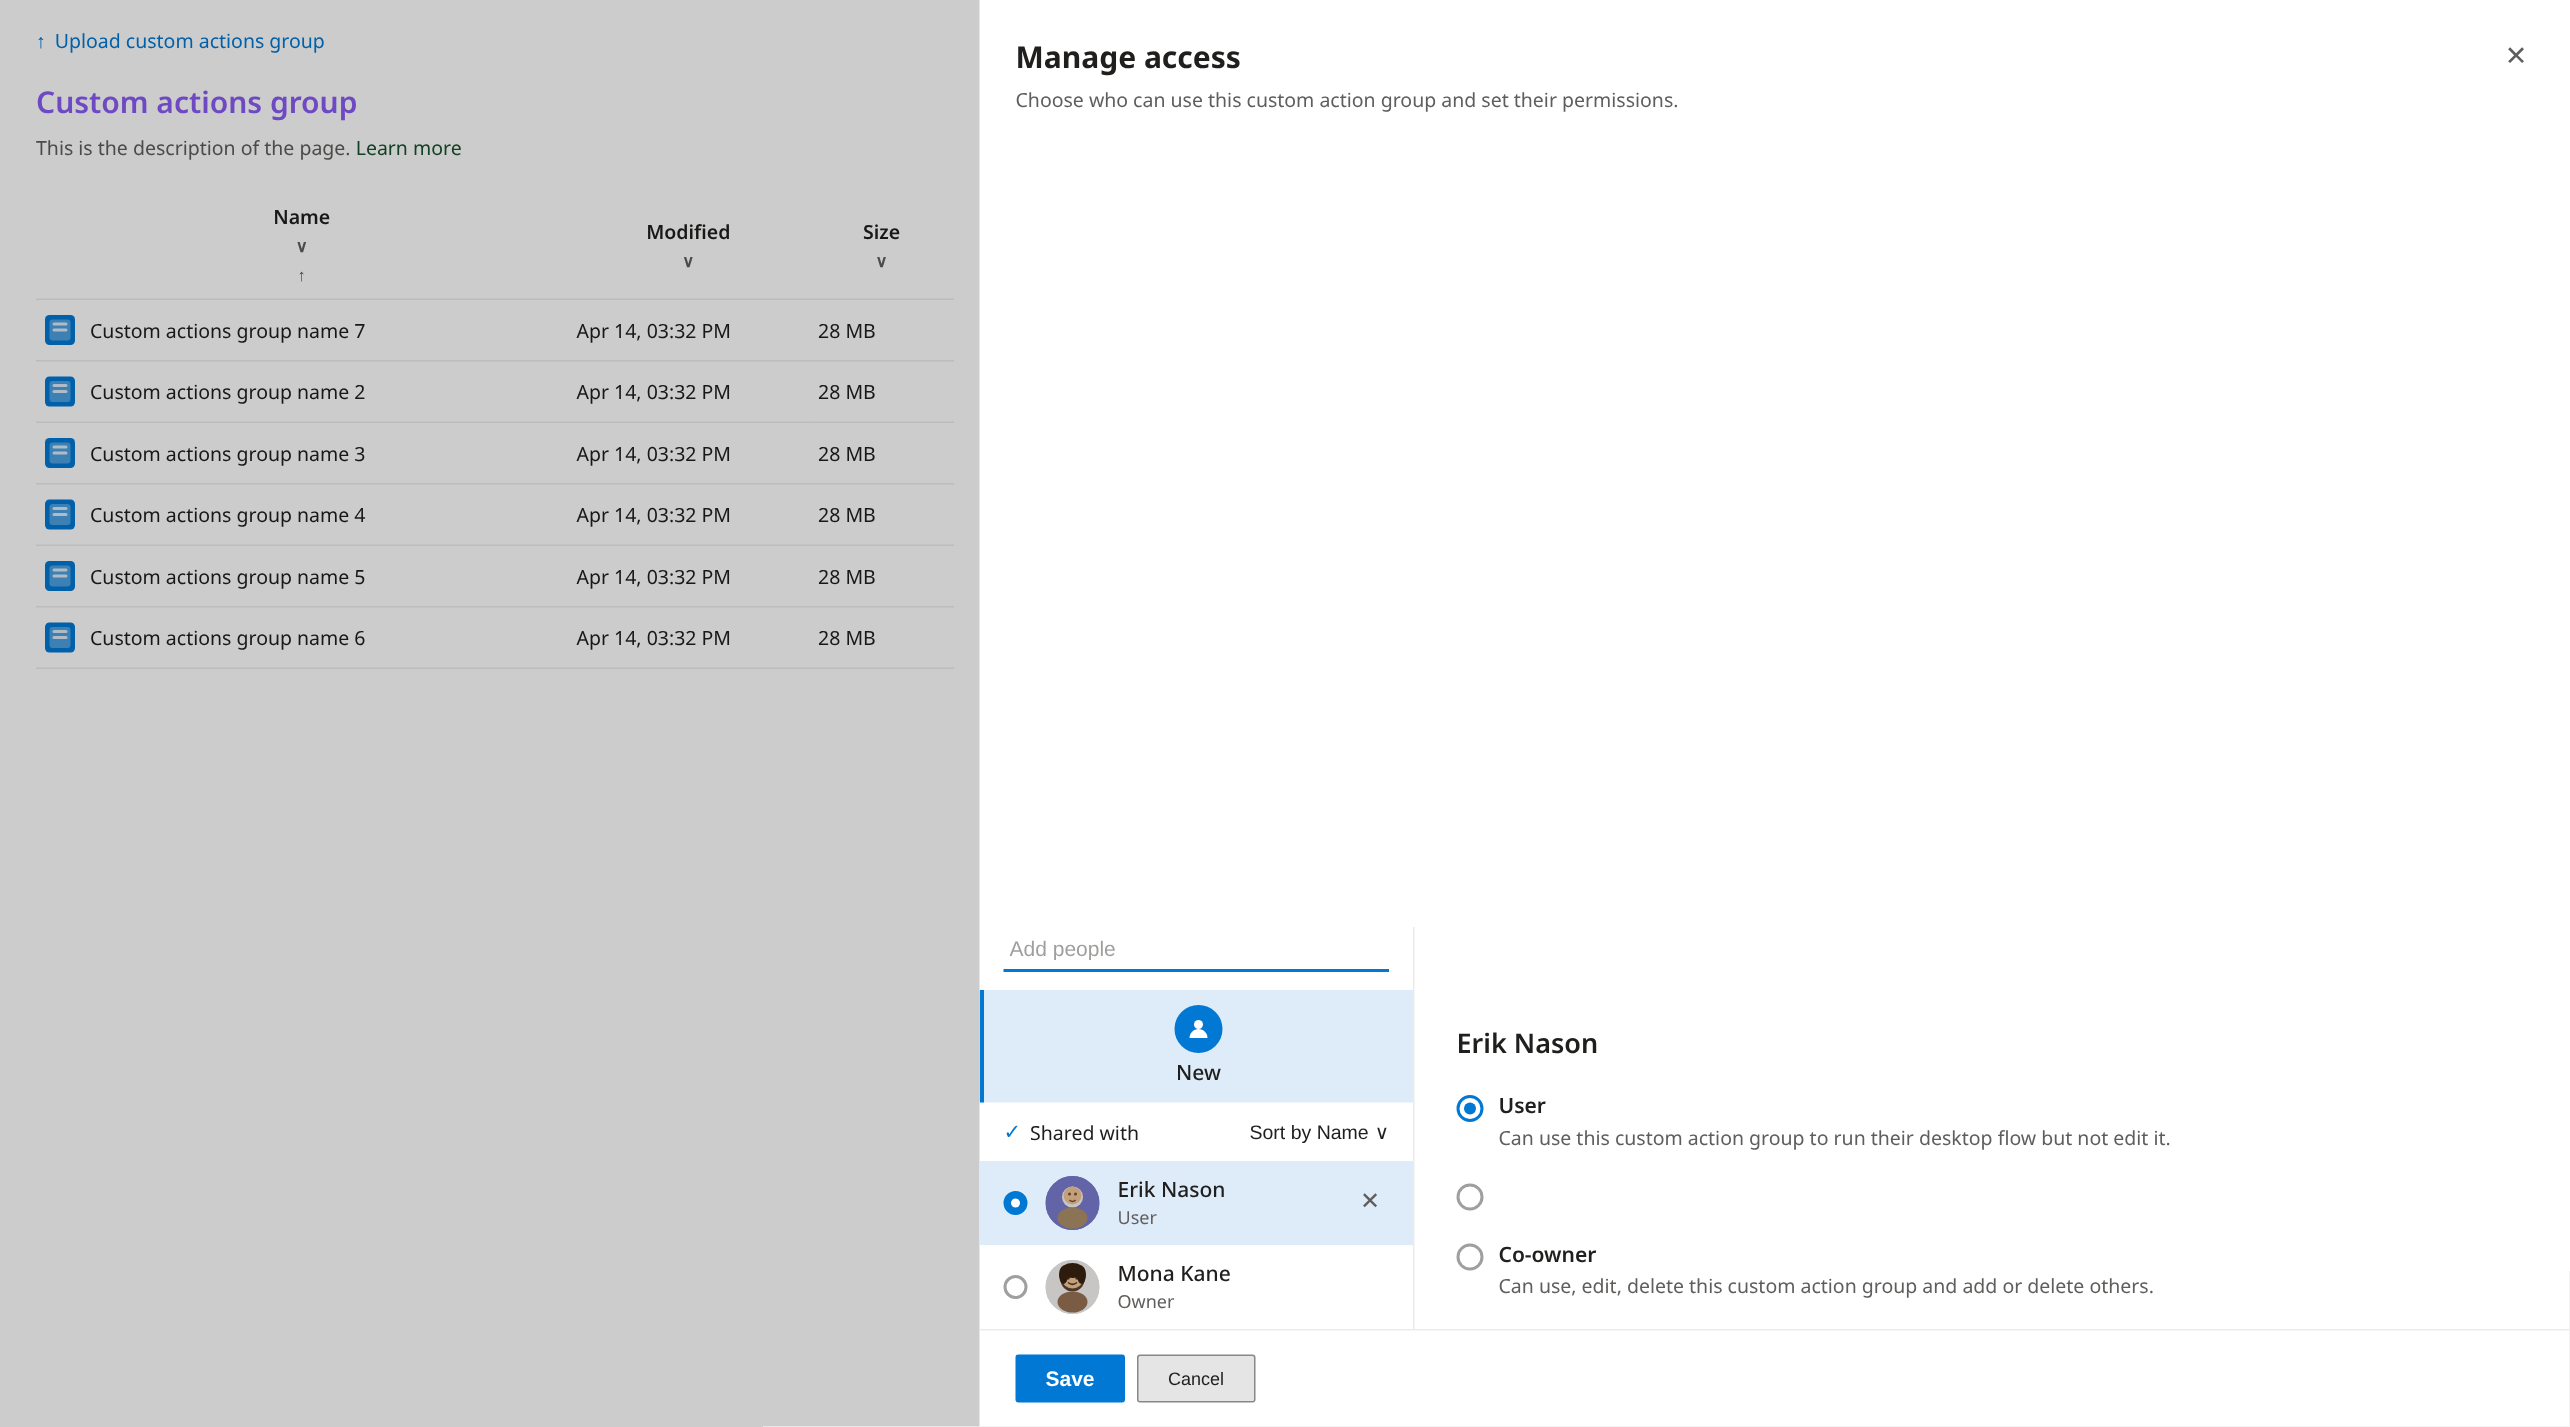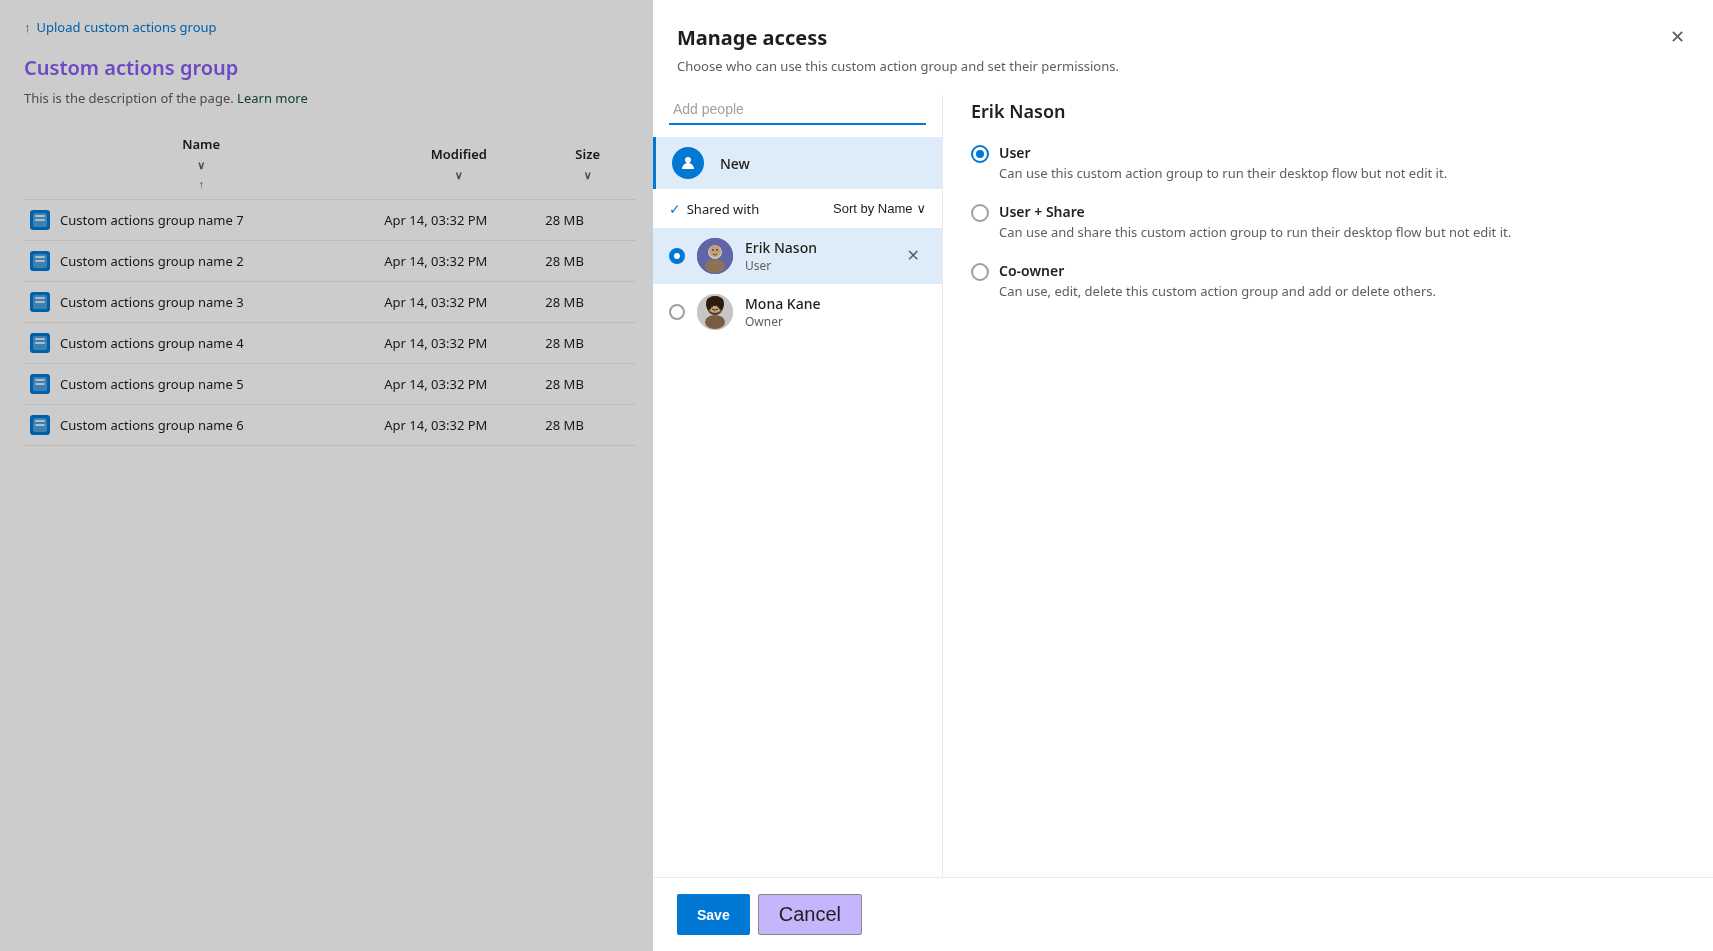--- a/index.html
+++ b/index.html
@@ -159,20 +159,21 @@
       color: #605e5c;
       padding: 4px;
       line-height: 1;
     }
 
     .modal-body {
       flex: 1;
       display: flex;
       overflow: hidden;
       margin-top: 20px;
+      align-items: flex-end;
     }
 
     
     .modal-left {
       width: 290px;
       border-right: 1px solid #edebe9;
       display: flex;
       flex-direction: column;
       overflow: hidden;
     }
@@ -187,24 +188,25 @@
       background: transparent;
     }
     .add-people-input::placeholder {
       color: #a19f9d;
     }
 
     
     .new-row {
       display: flex;
       align-items: center;
-      gap: 16px;
+      gap: 4px;
       padding: 10px 16px;
       background: #deecf9;
       border-left: 3px solid #0078d4;
+      flex-direction: column;
     }
     .new-avatar {
       width: 32px; height: 32px;
       border-radius: 50%;
       background: #0078d4;
       display: flex; align-items: center; justify-content: center;
       color: #fff;
       font-size: 13px;
       font-weight: 600;
       flex-shrink: 0;
@@ -345,25 +347,25 @@
       background: #0078d4;
       color: #fff;
       border: none;
       padding: 8px 20px;
       font-size: 14px;
       font-weight: 600;
       cursor: pointer;
       border-radius: 2px;
     }
     .btn-cancel {
-      background: #c4b5fd;
+      background: #e5e5e5;
       color: #201f1e;
       border: 1px solid #8a8886;
       padding: 8px 20px;
-      font-size: 20px;
+      font-size: 12px;
       cursor: pointer;
       border-radius: 2px;
     }
 
     
     .erik-avatar {
       width: 36px; height: 36px;
       border-radius: 50%;
       background: #6264a7;
       display: flex; align-items: center; justify-content: center;
@@ -583,24 +585,20 @@
       <div id="permission-options-container">
       <div class="permission-option">
     <div class="perm-radio active"></div>
     <div>
       <div class="perm-label">User</div>
       <div class="perm-desc">Can use this custom action group to run their desktop flow but not edit it.</div>
     </div>
   </div>
           <div class="permission-option">
     <div class="perm-radio "></div>
-    <div>
-      <div class="perm-label">User + Share</div>
-      <div class="perm-desc">Can use and share this custom action group to run their desktop flow but not edit it.</div>
-    </div>
   </div>
           <div class="permission-option">
     <div class="perm-radio "></div>
     <div>
       <div class="perm-label">Co-owner</div>
       <div class="perm-desc">Can use, edit, delete this custom action group and add or delete others.</div>
     </div>
   </div>
         </div>
     </div>

